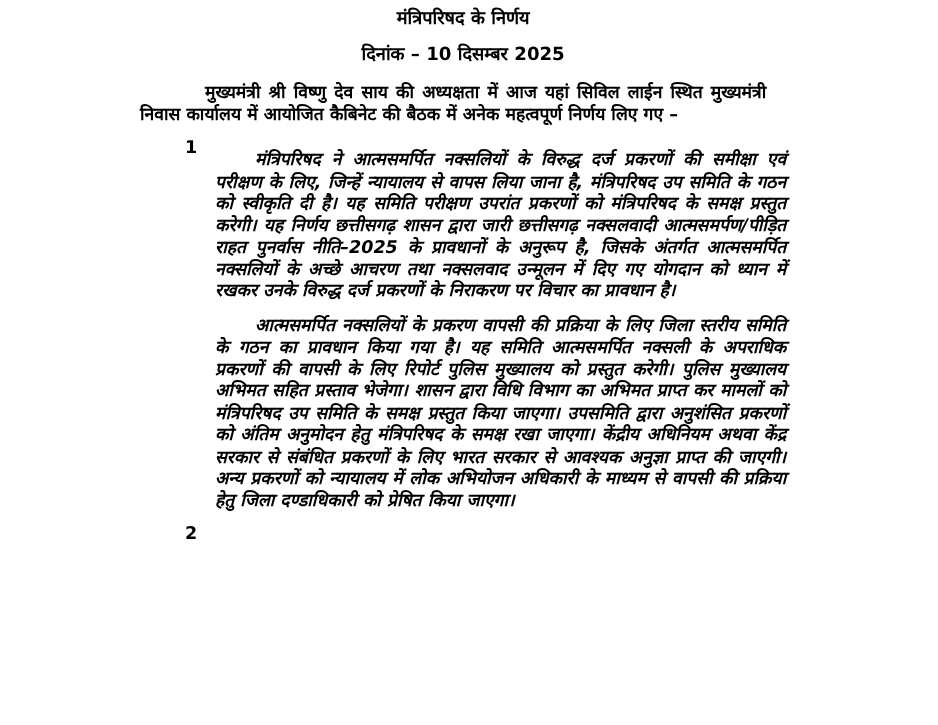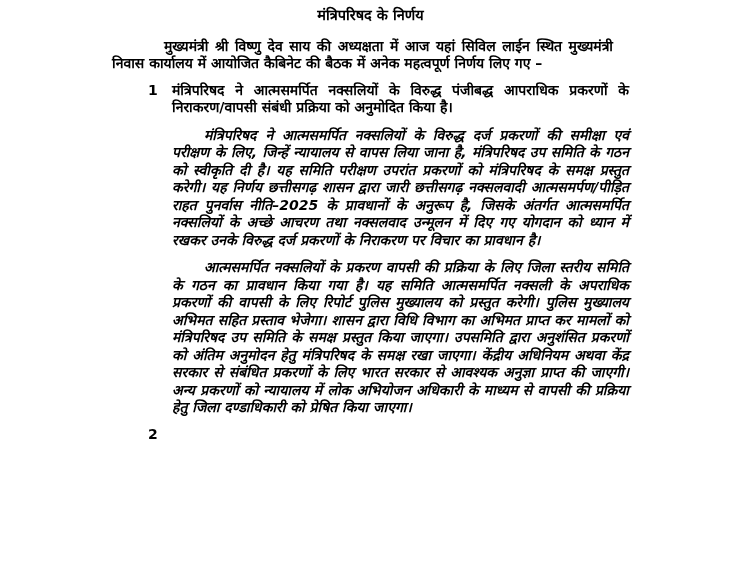--- a/index.html
+++ b/index.html
@@ -62,27 +62,27 @@
     font-style: italic;
   }
 </style>
 </head>
 <body>
 
 <div class="page">
 
   <h1 class="title">मंत्रिपरिषद के निर्णय</h1>
 
+  <h2 class="date">दिनांक – 10 दिसम्बर 2025</h2>
 
   <p class="intro">मुख्यमंत्री श्री विष्णु देव साय की अध्यक्षता में आज यहां सिविल लाईन स्थित मुख्यमंत्री निवास कार्यालय में आयोजित कैबिनेट की बैठक में अनेक महत्वपूर्ण निर्णय लिए गए –</p>
 
   <div class="item">
     <div class="num">1</div>
     <div class="body">
-      <p class="heading">मंत्रिपरिषद ने आत्मसमर्पित नक्सलियों के विरुद्ध पंजीबद्ध आपराधिक प्रकरणों के निराकरण/वापसी संबंधी प्रक्रिया को अनुमोदित किया है।</p>
       <p class="sub">मंत्रिपरिषद ने आत्मसमर्पित नक्सलियों के विरुद्ध दर्ज प्रकरणों की समीक्षा एवं परीक्षण के लिए, जिन्हें न्यायालय से वापस लिया जाना है, मंत्रिपरिषद उप समिति के गठन को स्वीकृति दी है। यह समिति परीक्षण उपरांत प्रकरणों को मंत्रिपरिषद के समक्ष प्रस्तुत करेगी। यह निर्णय छत्तीसगढ़ शासन द्वारा जारी छत्तीसगढ़ नक्सलवादी आत्मसमर्पण/पीड़ित राहत पुनर्वास नीति–2025 के प्रावधानों के अनुरूप है, जिसके अंतर्गत आत्मसमर्पित नक्सलियों के अच्छे आचरण तथा नक्सलवाद उन्मूलन में दिए गए योगदान को ध्यान में रखकर उनके विरुद्ध दर्ज प्रकरणों के निराकरण पर विचार का प्रावधान है।</p>
       <p class="sub">आत्मसमर्पित नक्सलियों के प्रकरण वापसी की प्रक्रिया के लिए जिला स्तरीय समिति के गठन का प्रावधान किया गया है। यह समिति आत्मसमर्पित नक्सली के अपराधिक प्रकरणों की वापसी के लिए रिपोर्ट पुलिस मुख्यालय को प्रस्तुत करेगी। पुलिस मुख्यालय अभिमत सहित प्रस्ताव भेजेगा। शासन द्वारा विधि विभाग का अभिमत प्राप्त कर मामलों को मंत्रिपरिषद उप समिति के समक्ष प्रस्तुत किया जाएगा। उपसमिति द्वारा अनुशंसित प्रकरणों को अंतिम अनुमोदन हेतु मंत्रिपरिषद के समक्ष रखा जाएगा। केंद्रीय अधिनियम अथवा केंद्र सरकार से संबंधित प्रकरणों के लिए भारत सरकार से आवश्यक अनुज्ञा प्राप्त की जाएगी। अन्य प्रकरणों को न्यायालय में लोक अभियोजन अधिकारी के माध्यम से वापसी की प्रक्रिया हेतु जिला दण्डाधिकारी को प्रेषित किया जाएगा।</p>
     </div>
   </div>
 
   <div class="item">
     <div class="num">2</div>
   </div>
 
 </div>

